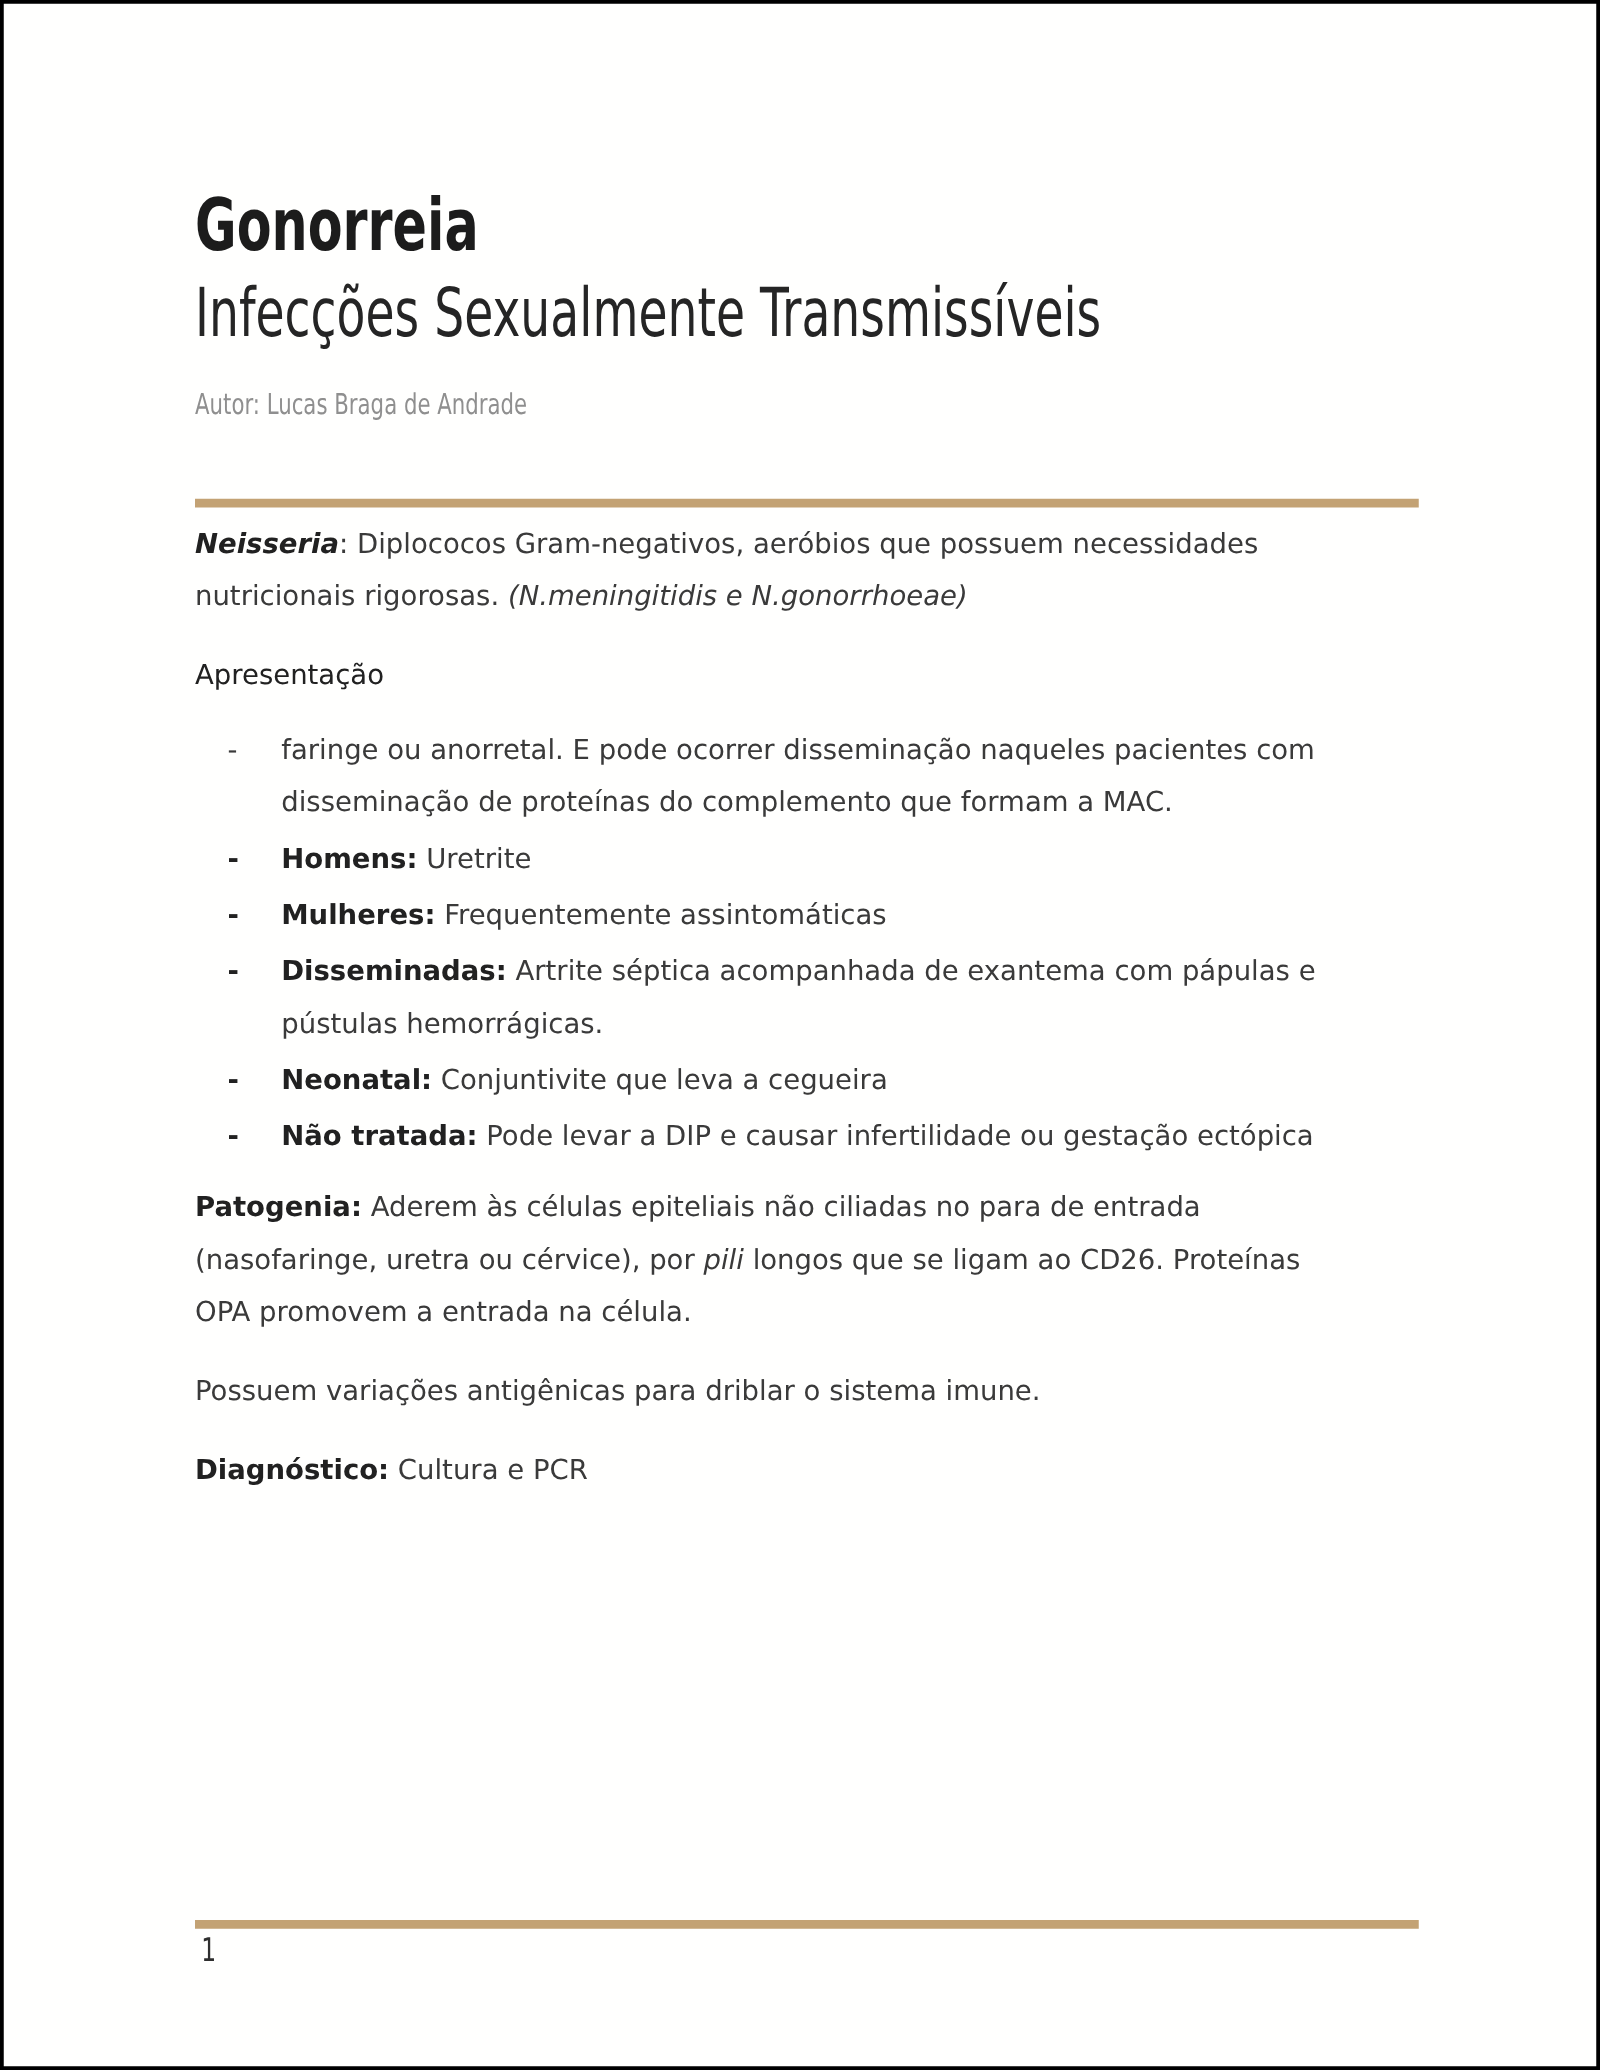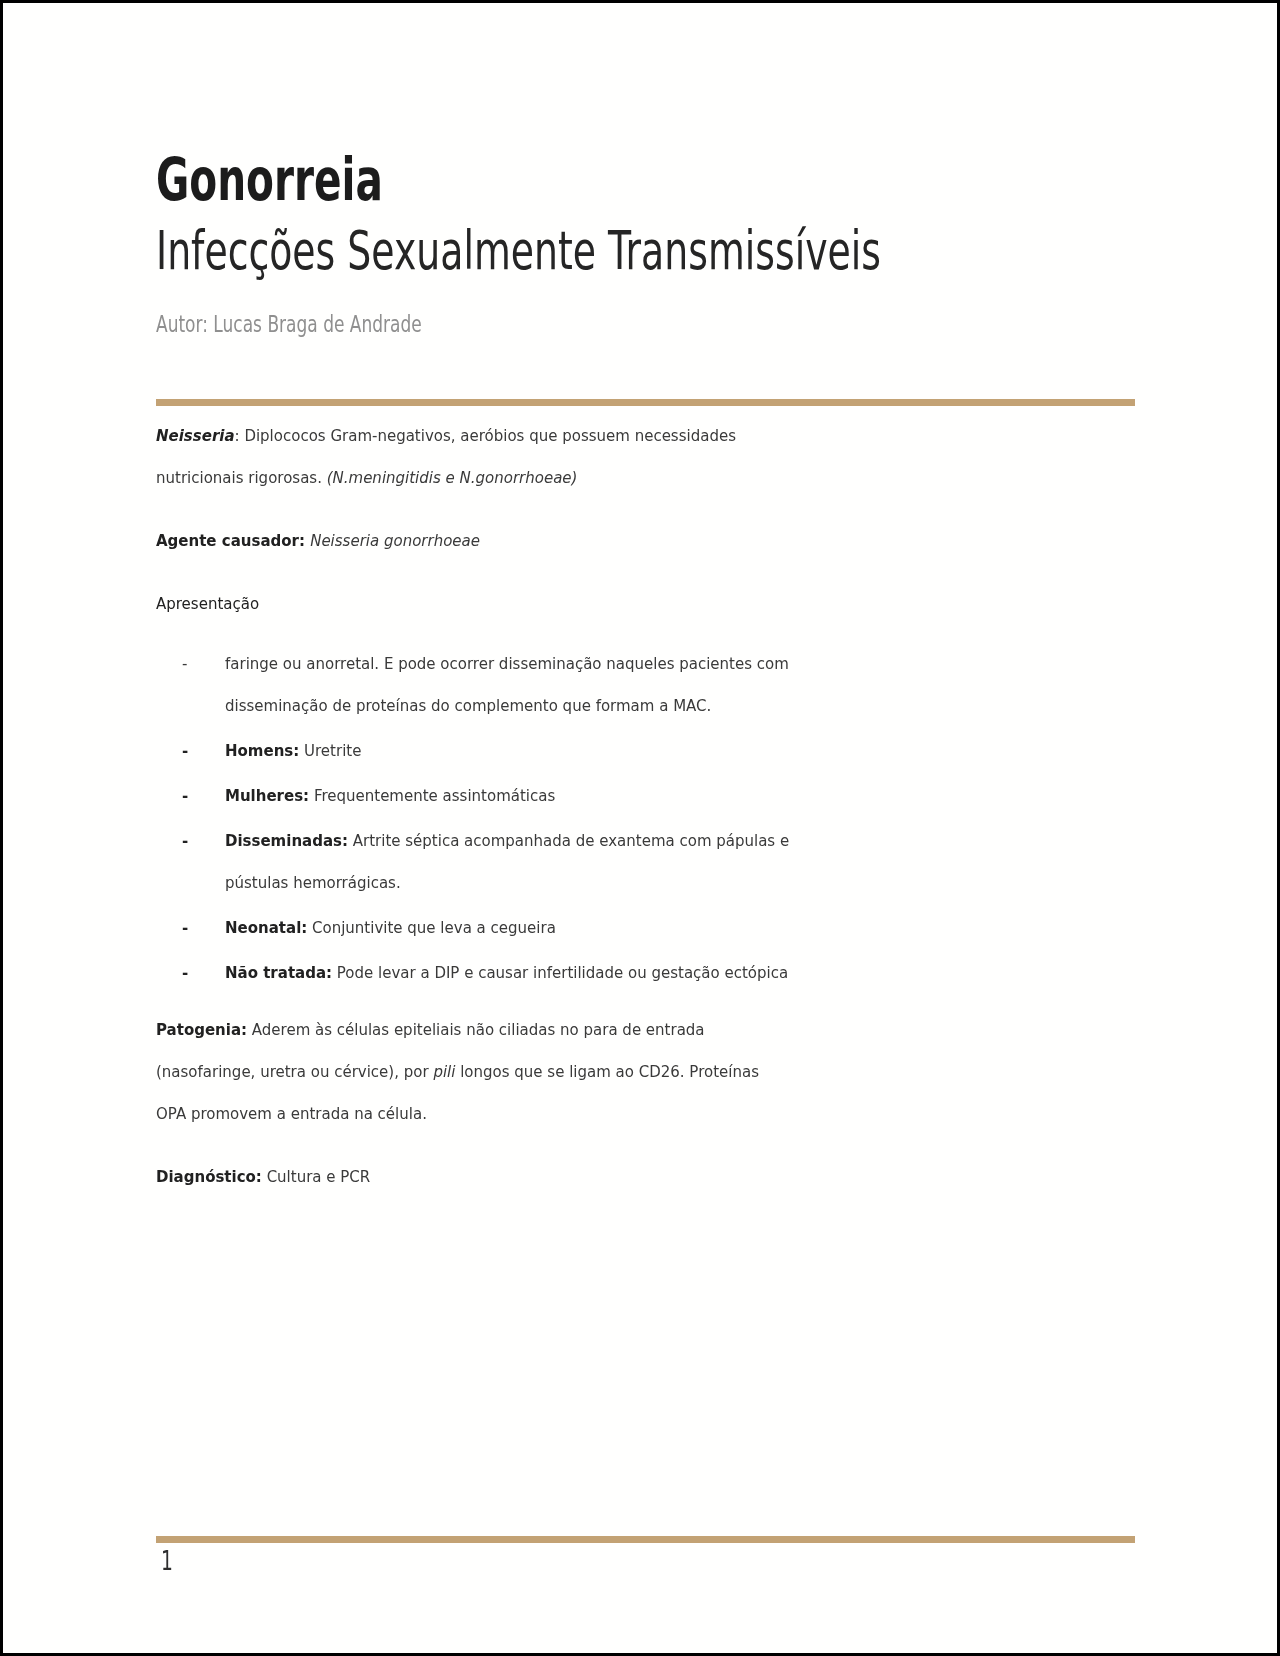--- a/index.html
+++ b/index.html
@@ -30,21 +30,21 @@
     transform: scaleX(0.74); transform-origin: left top; white-space: nowrap;
   }
   .rule {
     position: absolute; left: 153px; width: 979px; height: 7px;
     background: #c3a274;
   }
   .rule-top { top: 396px; }
   .rule-bottom { top: 1533px; }
   .body-col {
     position: absolute; left: 153px; top: 412px; width: 980px;
-    font-size: 15px; line-height: 42px;
+    font-size: 22px; line-height: 42px;
   }
   .line { white-space: nowrap; }
   .para { margin: 0 0 21px 0; }
   .b { font-weight: 700; color: #212121; }
   .i { font-style: italic; text-align: right; }
   .bi { font-weight: 700; font-style: italic; color: #212121; }
   .heading { font-weight: 400; color: #212121; margin: 0 0 18px 0; }
   .bullet-list { margin: 0 0 15px 0; }
   .bullet-item { position: relative; padding-left: 69px; margin-bottom: 3px; }
   .bullet-item .marker { position: absolute; left: 26px; top: 0; }
@@ -63,23 +63,20 @@
 <div class="doc-author">Autor: Lucas Braga de Andrade</div>
 <div class="rule rule-top"></div>
 
 <div class="body-col">
 
   <div class="para">
     <div class="line"><span class="bi">Neisseria</span><span>: Diplococos Gram-negativos, aeróbios que possuem necessidades</span></div>
     <div class="line"><span>nutricionais rigorosas. </span><span class="i">(N.meningitidis e N.gonorrhoeae)</span></div>
   </div>
 
-  <div class="para">
-    <div class="line"><span class="b">Agente causador: </span><span class="i">Neisseria gonorrhoeae</span></div>
-  </div>
 
   <div class="heading line">Apresentação</div>
 
   <div class="bullet-list">
 
     <div class="bullet-item">
       <span class="marker">-</span>
       <div class="line">faringe ou anorretal. E pode ocorrer disseminação naqueles pacientes com</div>
       <div class="line">disseminação de proteínas do complemento que formam a MAC.</div>
     </div>
@@ -111,20 +108,23 @@
     </div>
 
   </div>
 
   <div class="para">
     <div class="line"><span class="b">Patogenia:</span><span> Aderem às células epiteliais não ciliadas no para de entrada</span></div>
     <div class="line"><span>(nasofaringe, uretra ou cérvice), por </span><span class="i">pili</span><span> longos que se ligam ao CD26. Proteínas</span></div>
     <div class="line">OPA promovem a entrada na célula.</div>
   </div>
 
+  <div class="para">
+    <div class="line">Possuem variações antigênicas para driblar o sistema imune.</div>
+  </div>
 
   <div class="para">
     <div class="line"><span class="b">Diagnóstico:</span><span> Cultura e PCR</span></div>
   </div>
 
 </div>
 
 <div class="rule rule-bottom"></div>
 <div class="page-number">1</div>
 

